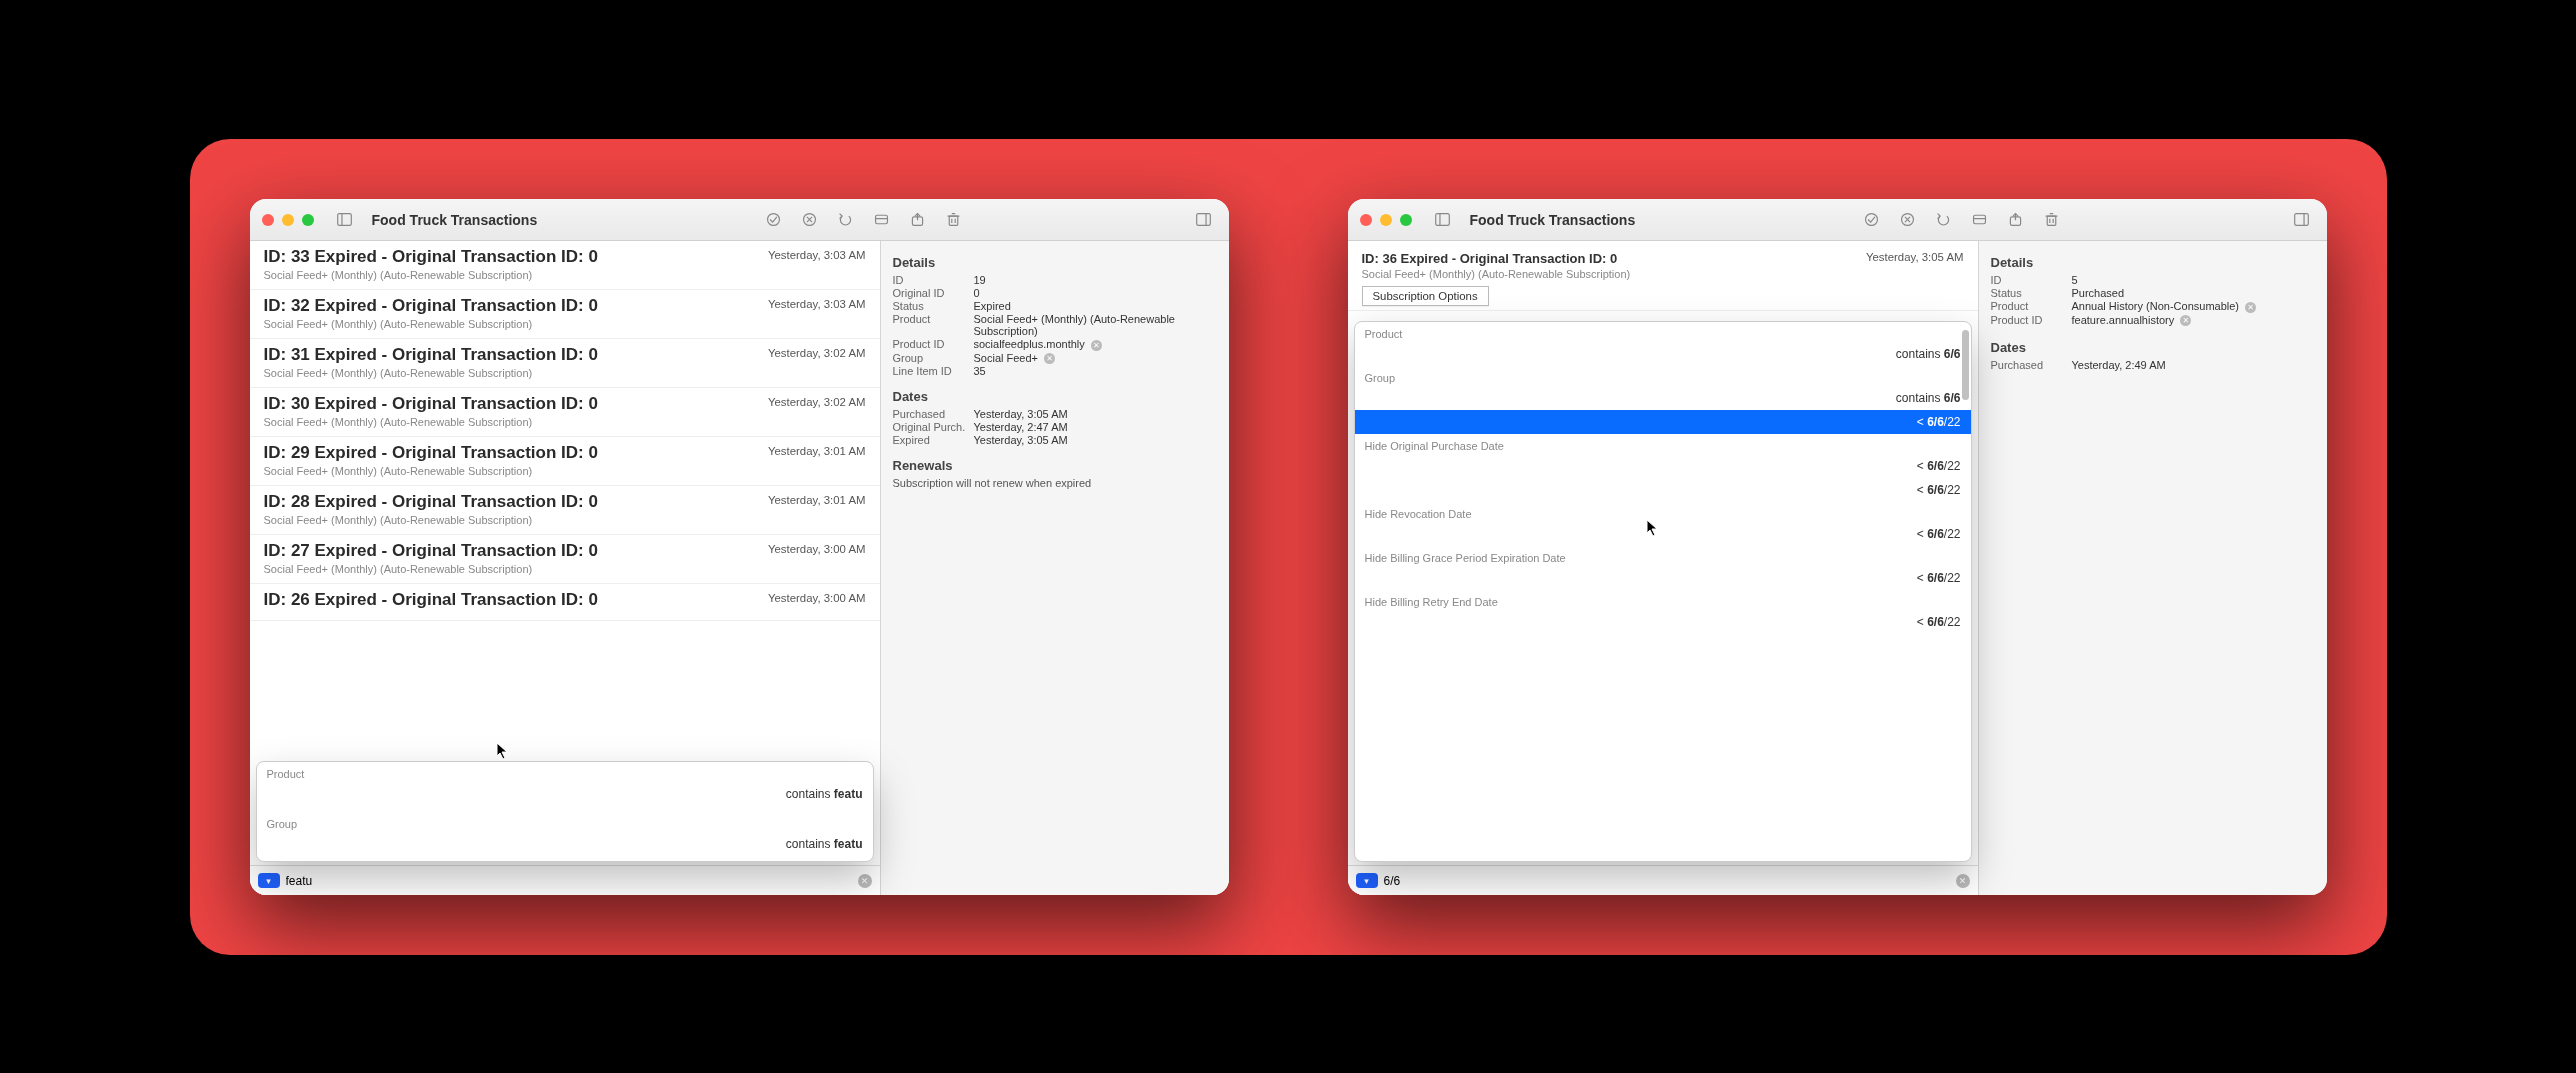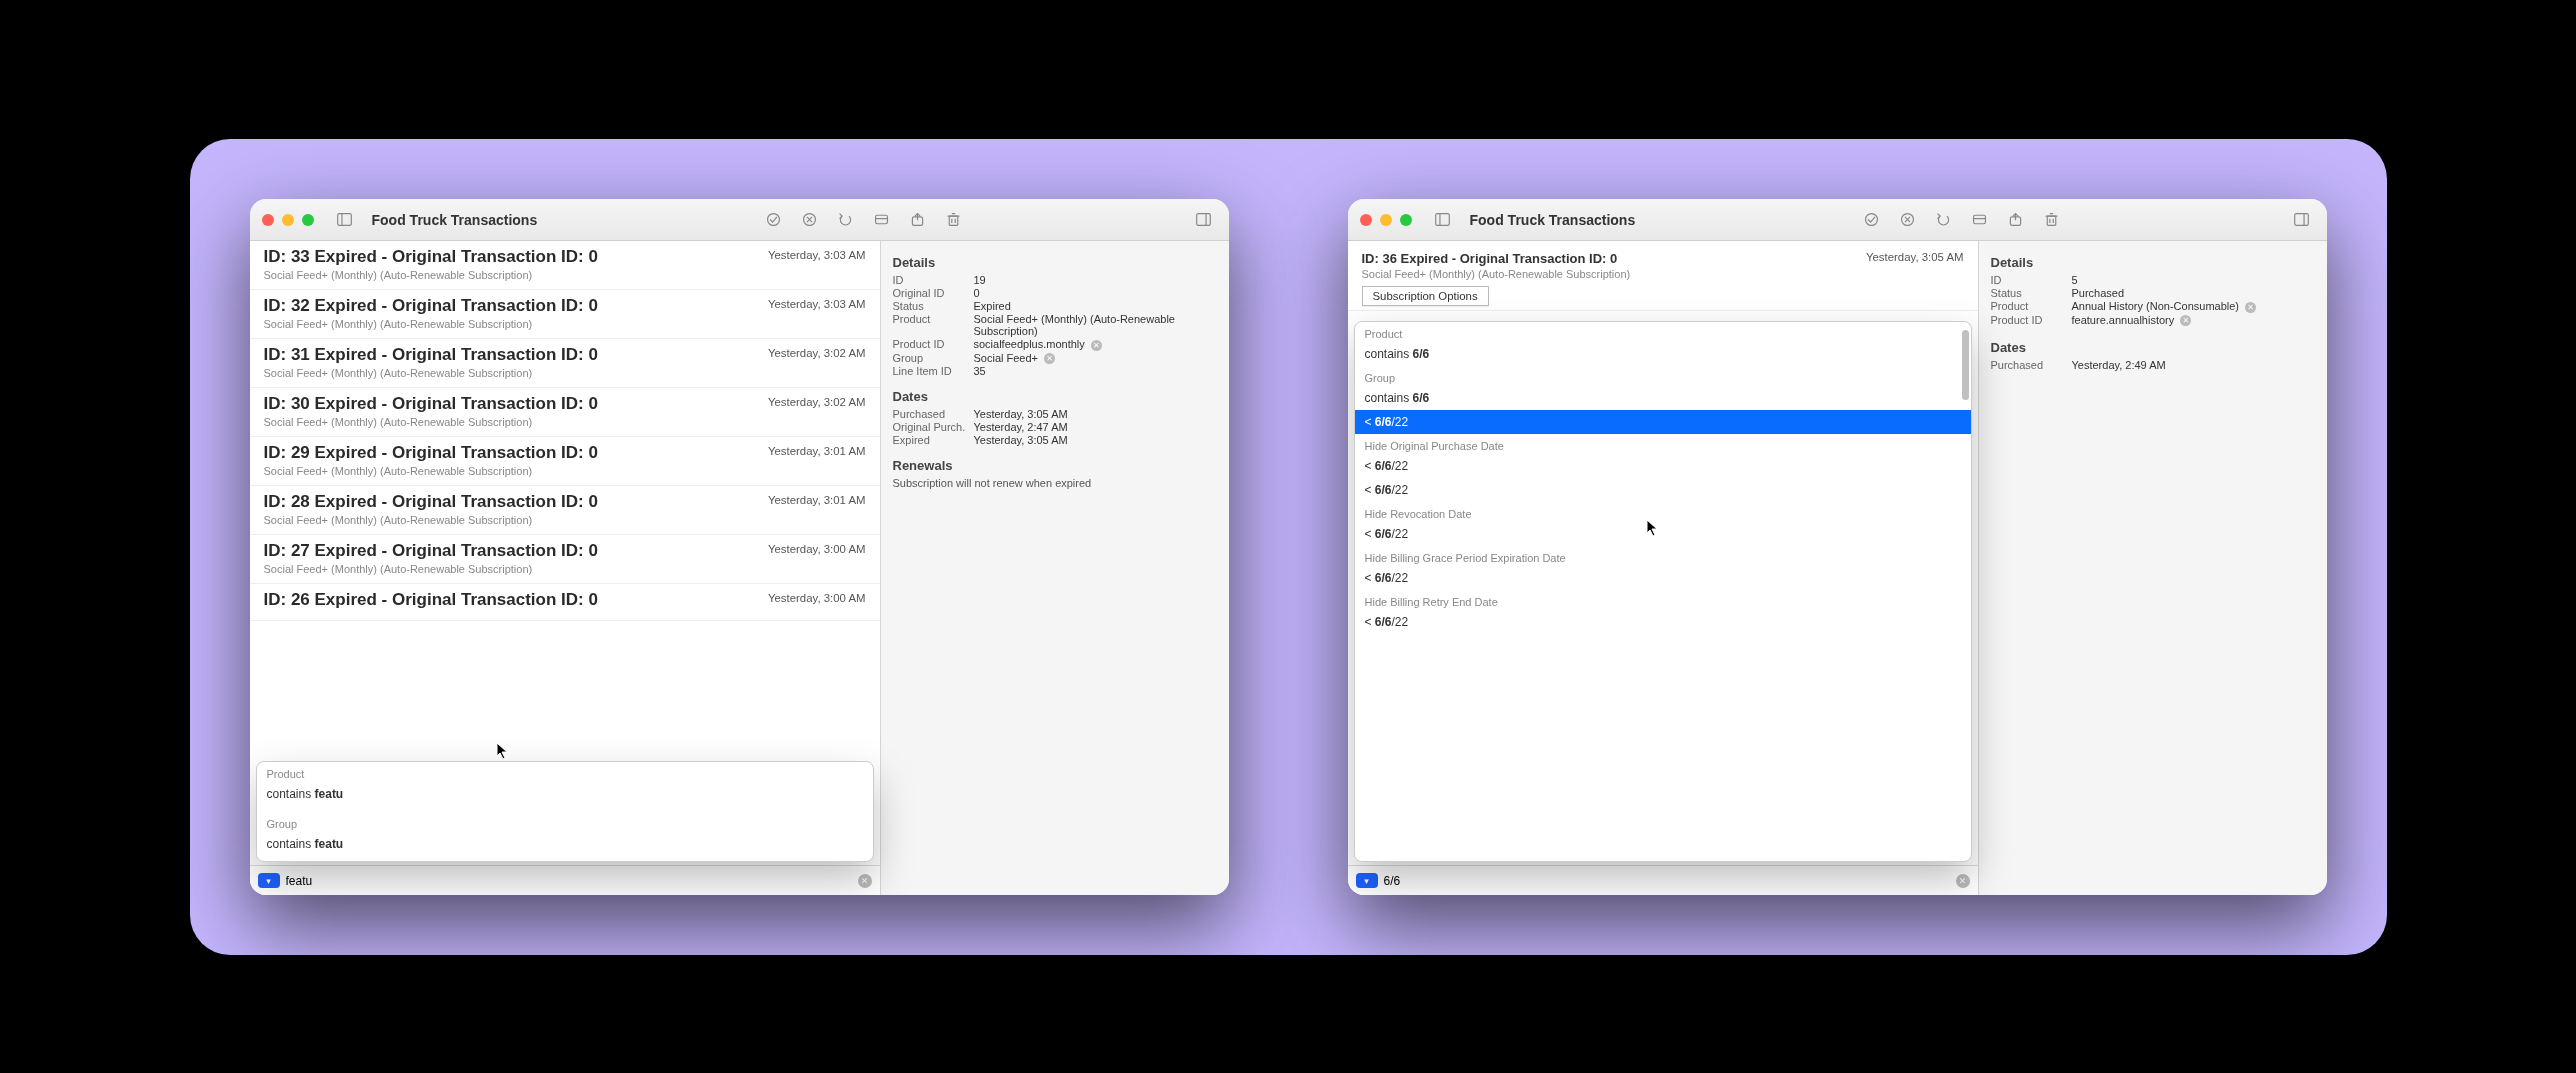--- a/index.html
+++ b/index.html
@@ -10,21 +10,21 @@
     color: #333;
     width: 2576px;
     height: 1073px;
     display: flex;
     align-items: flex-start;
     justify-content: center;
     gap: 119px;
     padding-top: 139px;
   }
   .card {
-    background: #c4b5fd;
+    background: #ef4444;
     border-radius: 40px;
     padding: 60px;
   }
   .window {
     width: 979px;
     height: 696px;
     background: #ececec;
     border-radius: 16px;
     box-shadow: 0 30px 80px rgba(0,0,0,.6);
     display: flex;
@@ -66,21 +66,21 @@
   .popup {
     position:absolute;
     background:#fff;
     border:1px solid #ccc;
     border-radius:8px;
     box-shadow: 0 18px 40px rgba(0,0,0,.25);
     overflow:hidden;
     z-index:10;
   }
   .popup .phead { font-size:11px; color:#888; padding:6px 10px 2px; }
-  .popup .pitem { padding: 5px 10px; font-size:12px; color:#333; }
+  .popup .pitem { padding: 5px 10px; font-size:12px; color:#333;text-align:right; }
   .popup .pitem.sel { background:#0a6bff; color:#fff; }
   .searchbar {
     height: 30px;
     border-top:1px solid #ddd;
     background:#fff;
     display:flex;
     align-items:center;
     padding: 0 8px;
     gap:6px;
   }

